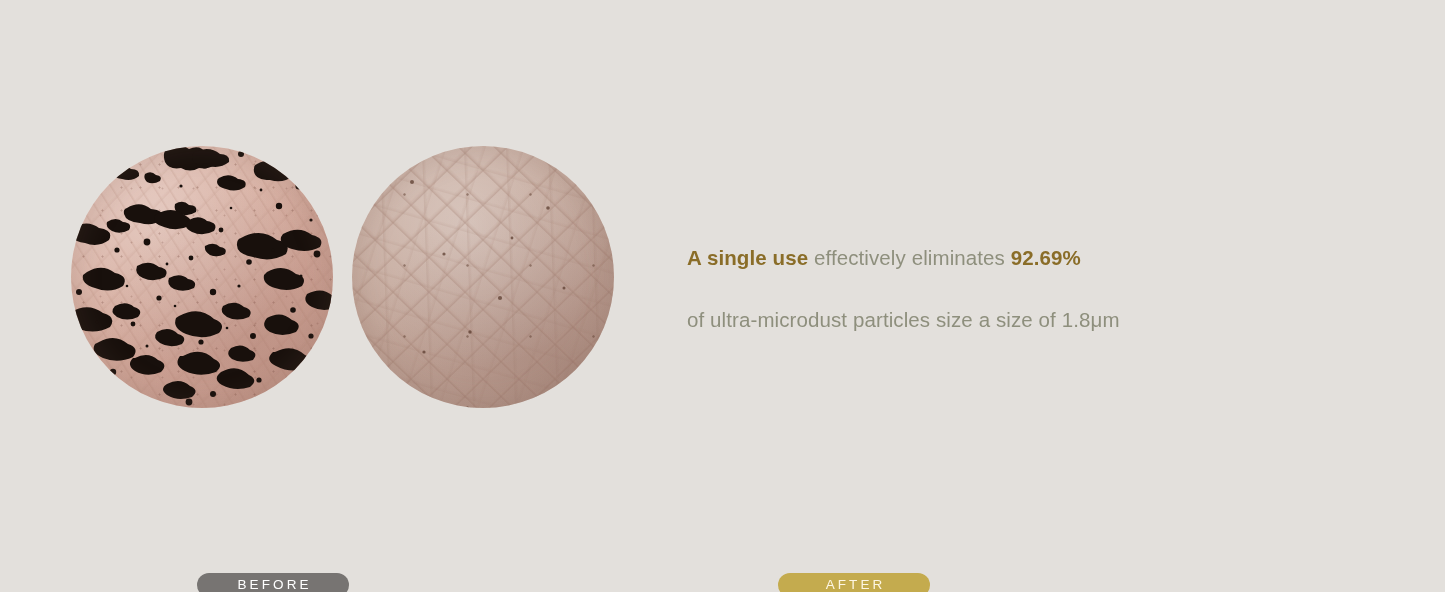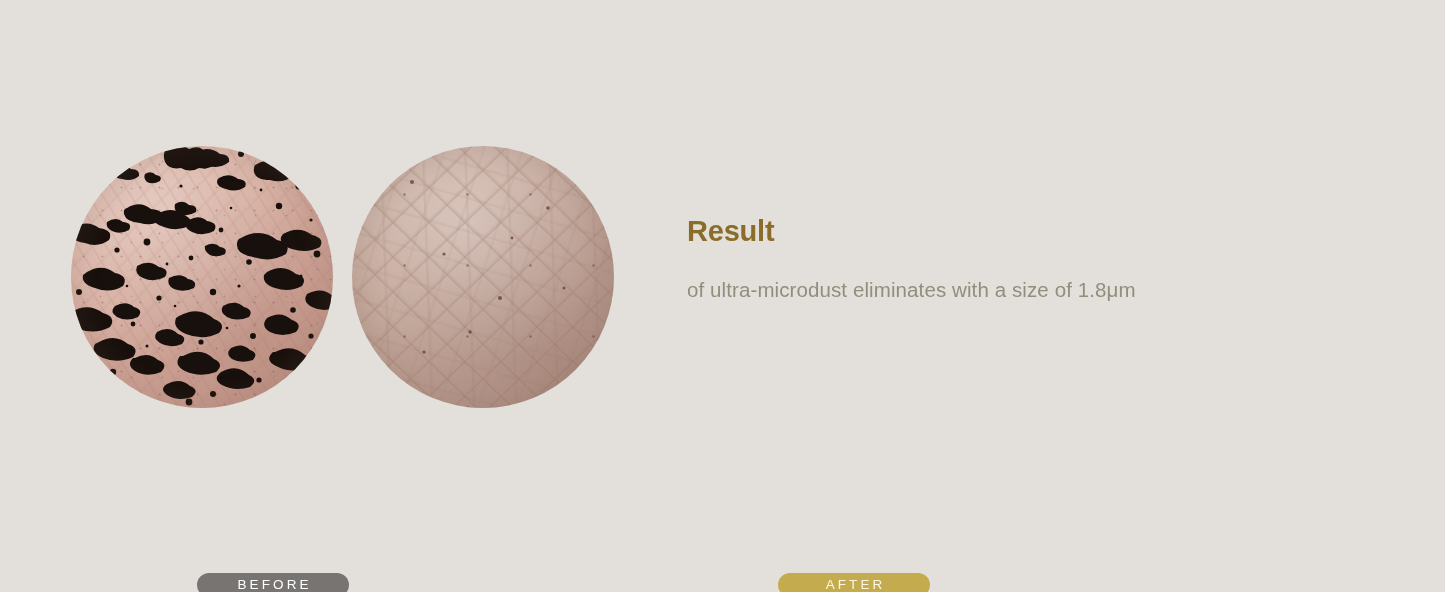--- a/index.html
+++ b/index.html
@@ -319,15 +319,15 @@
         </g>
       </svg>
       <div class="vignette"></div>
     </div>
     <div class="badge after">AFTER</div>
   </div>
 
 </div>
 
 <div class="result">
-  <h2 class="result-title">Result</h2>
-  <p class="result-body"><span>of ultra-microdust eliminates with a size of 1.8μm</span></p>
+  <p class="result-body"><span class="hl">A single use</span><span> effectively eliminates </span><span class="hl">92.69%</span></p>
+  <p class="result-body"><span>of ultra-microdust particles size a size of 1.8μm</span></p>
 </div>
 
 </body></html>

